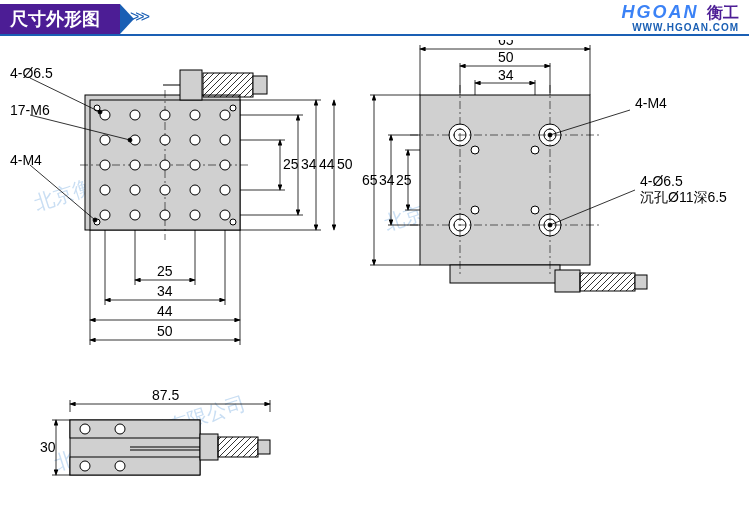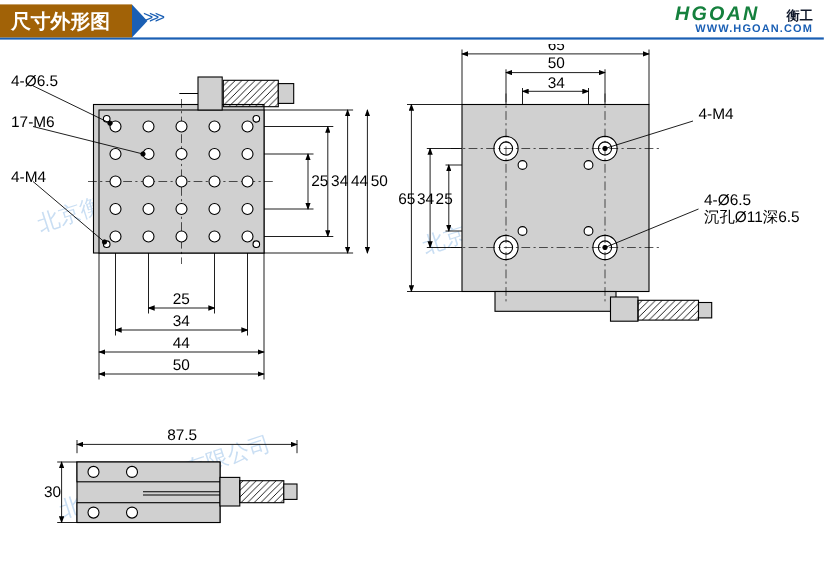--- a/index.html
+++ b/index.html
@@ -16,21 +16,21 @@
     width: 100%;
     height: 34px;
     border-bottom: 2px solid #1a5fb4;
     position: relative;
     background: #fff;
   }
   .title-tab {
     position: absolute;
     left: 0;
     top: 4px;
-    background: #a16207;
+    background: #4c1d95;
     color: #fff;
     font-size: 18px;
     font-weight: bold;
     padding: 4px 20px 4px 10px;
     height: 22px;
     line-height: 22px;
     text-align: right;
   }
   .title-tab::after {
     content: "";
@@ -51,31 +51,31 @@
     font-size: 16px;
     letter-spacing: -4px;
   }
   .brand {
     position: absolute;
     right: 10px;
     top: 2px;
     text-align: right;
   }
   .brand-logo {
-    color: #15803d;
+    color: #3b82f6;
     font-weight: 900;
     font-size: 18px;
     letter-spacing: 2px;
     font-style: italic;
   }
   .brand-cn {
-    color: #0f172a;
-    font-size: 12px;
+    color: #4c1d95;
+    font-size: 16px;
     font-weight: bold;
-    margin-left: 20px;
+    margin-left: 4px;
   }
   .brand-url {
     color: #1a5fb4;
     font-size: 10px;
     letter-spacing: 1px;
     display: block;
     margin-top: -2px;
     font-weight: bold;
   }
   .drawing {

